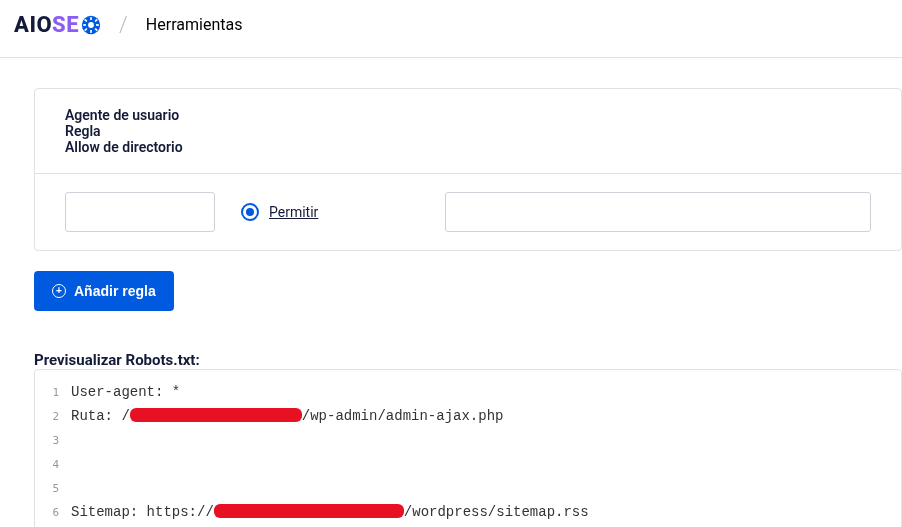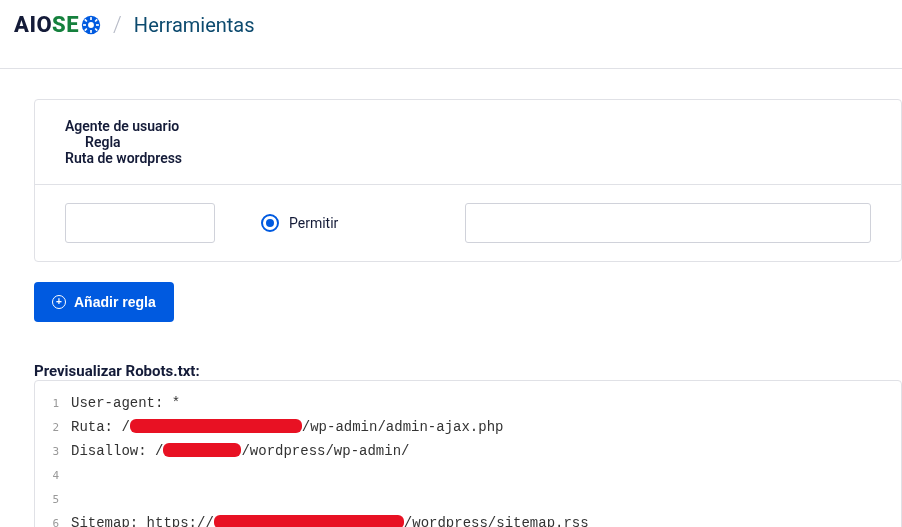--- a/index.html
+++ b/index.html
@@ -5,79 +5,80 @@
     * { box-sizing: border-box; margin: 0; padding: 0; }
     body {
       font-family: -apple-system, BlinkMacSystemFont, "Segoe UI", Roboto, Arial, sans-serif;
       background: #fff;
       color: #141B38;
       font-size: 14px;
     }
     .top-header {
       display: flex;
       align-items: center;
-      gap: 12px;
-      padding: 12px 20px 31px 14px;
+      gap: 18px;
+      padding: 12px 20px 20px 14px;
       border-bottom: 1px solid #E0E1E6;
     }
     .logo {
       font-weight: 900;
       font-size: 22px;
       letter-spacing: 0.5px;
       color: #005AE0;
       display: flex;
       align-items: center;
       gap: 0px;
     }
     .logo .aio { color: #141B38; font-weight: 800; }
-    .logo .seo { color: #15803d; font-weight: 800; }
+    .logo .seo { color: #8b5cf6; font-weight: 800; }
     .logo .gear { 
       display: inline-flex; 
       align-items: center; 
       justify-content: center;
       width: 20px; height: 20px;
       margin-left: 2px;
     }
     .slash { color: #B7BBC7; font-size: 22px; font-weight: 300; }
-    .page-title { color: #0c4a6e; font-size: 20px; font-weight: 400; }
+    .page-title { color: #000000; font-size: 16px; font-weight: 400; }
     .content-wrap {
       padding: 30px 0 0 34px;
     }
     .rules-card {
       border: 1px solid #E0E1E6;
       border-radius: 4px;
       overflow: hidden;
     }
     .rules-header {
       display: flex;
       padding: 18px 30px;
       border-bottom: 1px solid #E0E1E6;
       font-weight: 600;
       color: #141B38;
       flex-direction: column;
     }
     .col-ua { width: 176px; }
-    .col-rule { width: 200px; margin-left: 20px; }
+    .col-rule { width: 200px; }
     .col-path { flex: 1; }
     .rules-row {
       display: flex;
       align-items: center;
       padding: 18px 30px;
     }
     .ua-input {
       width: 150px;
       height: 40px;
       border: 1px solid #D0D2DA;
       border-radius: 3px;
       padding: 0 10px;
       font-size: 14px;
     }
     .radio-group {
       display: flex;
       align-items: center;
+      text-decoration: underline;
     }
     .radio-item {
       display: flex;
       align-items: center;
       gap: 10px;
       cursor: pointer;
     }
     .radio-outer {
       width: 18px; height: 18px;
       border-radius: 50%;
@@ -203,21 +204,21 @@
   <span class="slash">/</span>
   <span class="page-title">Herramientas</span>
 </div>
 
 <div class="content-wrap">
 
   <div class="rules-card">
     <div class="rules-header">
       <div class="col-ua">Agente de usuario</div>
       <div class="col-rule">Regla</div>
-      <div class="col-path">Ruta de wordpress</div>
+      <div class="col-path">Allow de directorio</div>
     </div>
     <div class="rules-row">
       <div class="col-ua">
         <input type="text" class="ua-input" value="" style="">
       </div>
       <div class="col-rule">
         <div class="radio-group">
           <label class="radio-item">
             <span class="radio-outer selected">
                 <span class="radio-inner"></span>
@@ -241,21 +242,20 @@
         <div class="code-line">
           <span class="line-num">1</span>
           <span class="line-text"><span>User-agent: *</span><span></span></span>
         </div>
         <div class="code-line">
           <span class="line-num">2</span>
           <span class="line-text"><span>Ruta: /</span><span class="redact" style="width: 172px;"></span><span>/wp-admin/admin-ajax.php</span></span>
         </div>
         <div class="code-line">
           <span class="line-num">3</span>
-          <span class="line-text"><span>Disallow: /</span><span class="redact" style="width: 78px;"></span><span>/wordpress/wp-admin/</span></span>
         </div>
         <div class="code-line">
           <span class="line-num">4</span>
           <span class="line-text"><span></span><span></span></span>
         </div>
         <div class="code-line">
           <span class="line-num">5</span>
         </div>
         <div class="code-line">
           <span class="line-num">6</span>

